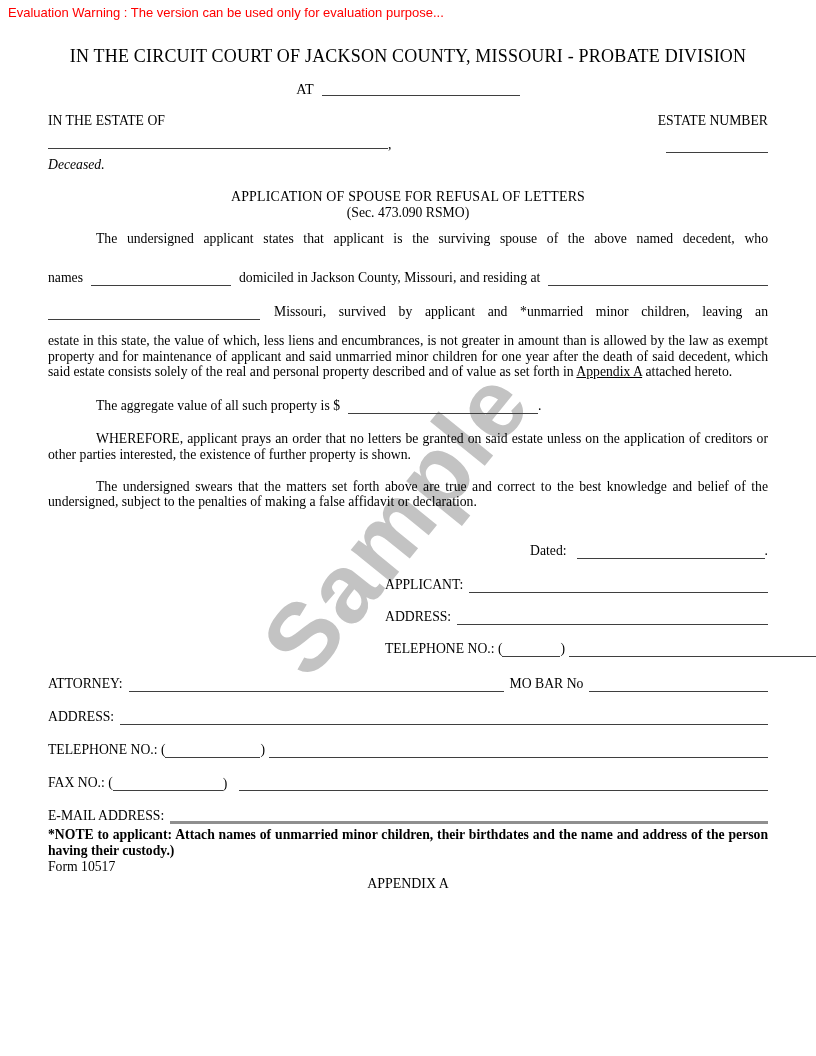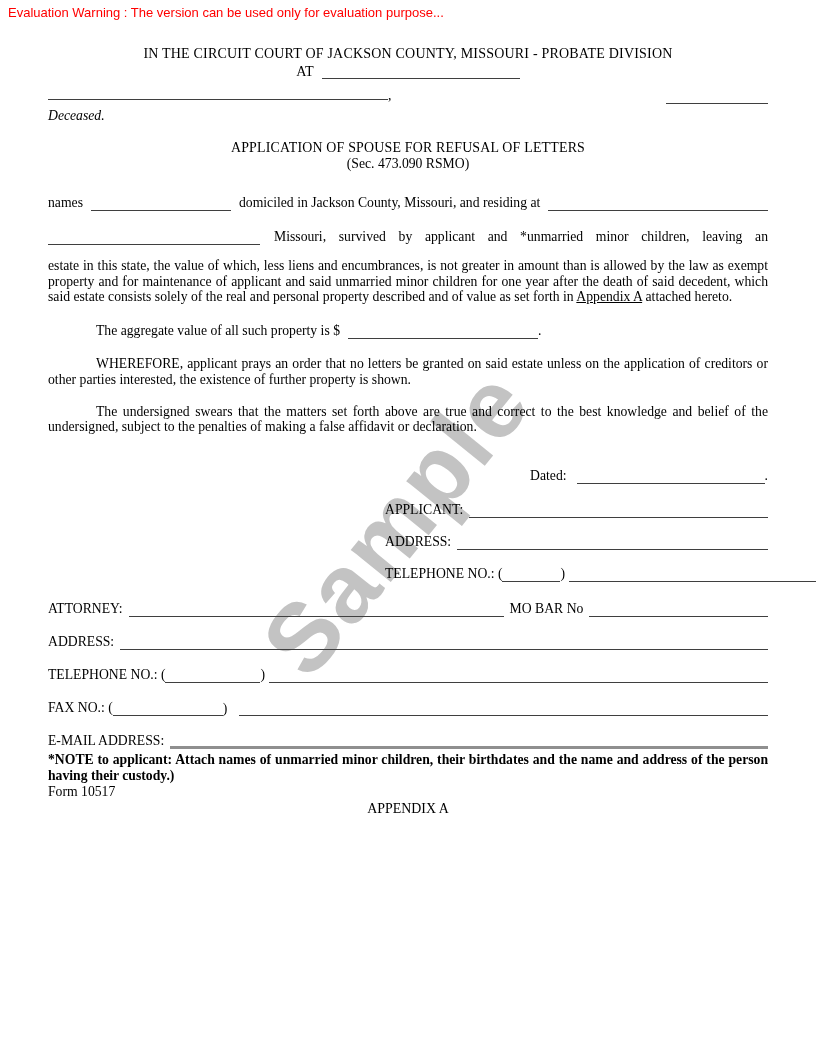--- a/index.html
+++ b/index.html
@@ -26,22 +26,22 @@
     display: flex; align-items: center; justify-content: center;
     transform: rotate(-51deg);
     font-family: "Liberation Sans", sans-serif;
     font-weight: bold; font-size: 97px; letter-spacing: 2px;
     color: #c3c3c3; z-index: 0; user-select: none;
   }
 
   .content { position: absolute; inset: 0; padding: 0 48px; z-index: 1; }
 
   .center { text-align: center; }
-  .court-title { margin-top: 46px; font-size: 14px; letter-spacing: 0.2px; }
-  .at-row { display: flex; justify-content: center; align-items: center; margin-top: 0; height: 18px; font-size: 14.2px; }
+  .court-title { margin-top: 46px; font-size: 18px; letter-spacing: 0.2px; }
+  .at-row { display: flex; justify-content: center; align-items: flex-start; margin-top: 14px; height: 18px; font-size: 14.2px; }
 
   .ln { border-bottom: 1.5px solid #3f3f3f; height: 15px; display: inline-block; }
   .ln-thick { border-bottom: 3px solid #8f8f8f; height: 15px; }
 
   .row { display: flex; align-items: flex-end; }
   .nowrap { white-space: nowrap; }
 
   .caption-row { margin-top: 14px; justify-content: space-between; }
   .blankline-row { margin-top: 6px; height: 18px; justify-content: space-between; }
   .deceased { margin-top: 4px; font-style: italic; }
@@ -85,33 +85,38 @@
 
   <div class="content">
 
     <div class="court-title center">IN THE CIRCUIT COURT OF JACKSON COUNTY, MISSOURI - PROBATE DIVISION</div>
 
     <div class="at-row">
       <span>AT</span>
       <span class="ln" style="width:198px; margin-left:8px;"></span>
     </div>
 
+    <div class="row caption-row">
+      <span>IN THE ESTATE OF</span>
+      <span>ESTATE NUMBER</span>
+    </div>
 
     <div class="row blankline-row">
       <span>
         <span class="ln" style="width:340px;"></span><span>,</span>
       </span>
       <span class="ln" style="width:102px;"></span>
     </div>
 
     <div class="deceased">Deceased.</div>
 
     <div class="form-title center">APPLICATION OF SPOUSE FOR REFUSAL OF LETTERS</div>
     <div class="statute center">(Sec. 473.090 RSMO)</div>
 
+    <div class="opening indent single-justify">The undersigned applicant states that applicant is the  surviving spouse of the above named decedent, who</div>
 
     <div class="row died-row">
       <span class="nowrap">names</span>
       <span class="ln" style="width:140px; margin:0 8px;"></span>
       <span class="nowrap">domiciled in Jackson County, Missouri, and residing at</span>
       <span class="ln" style="flex:1; margin-left:8px;"></span>
     </div>
 
     <div class="row missouri-row">
       <span class="ln" style="width:212px;"></span>

